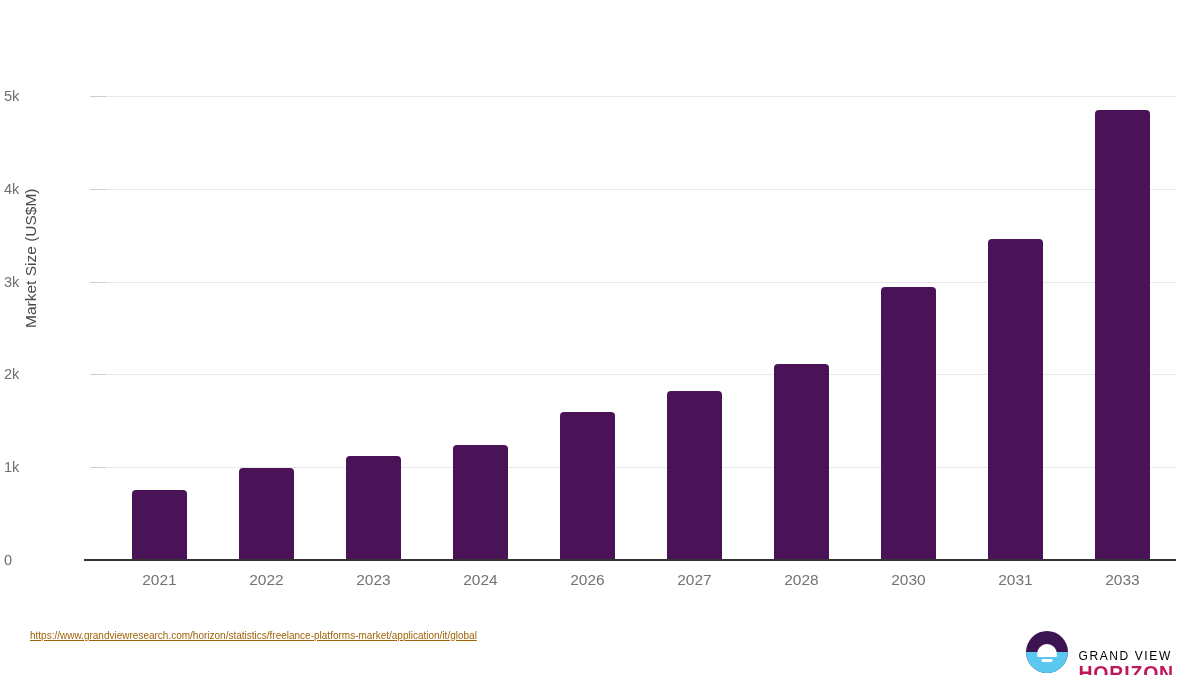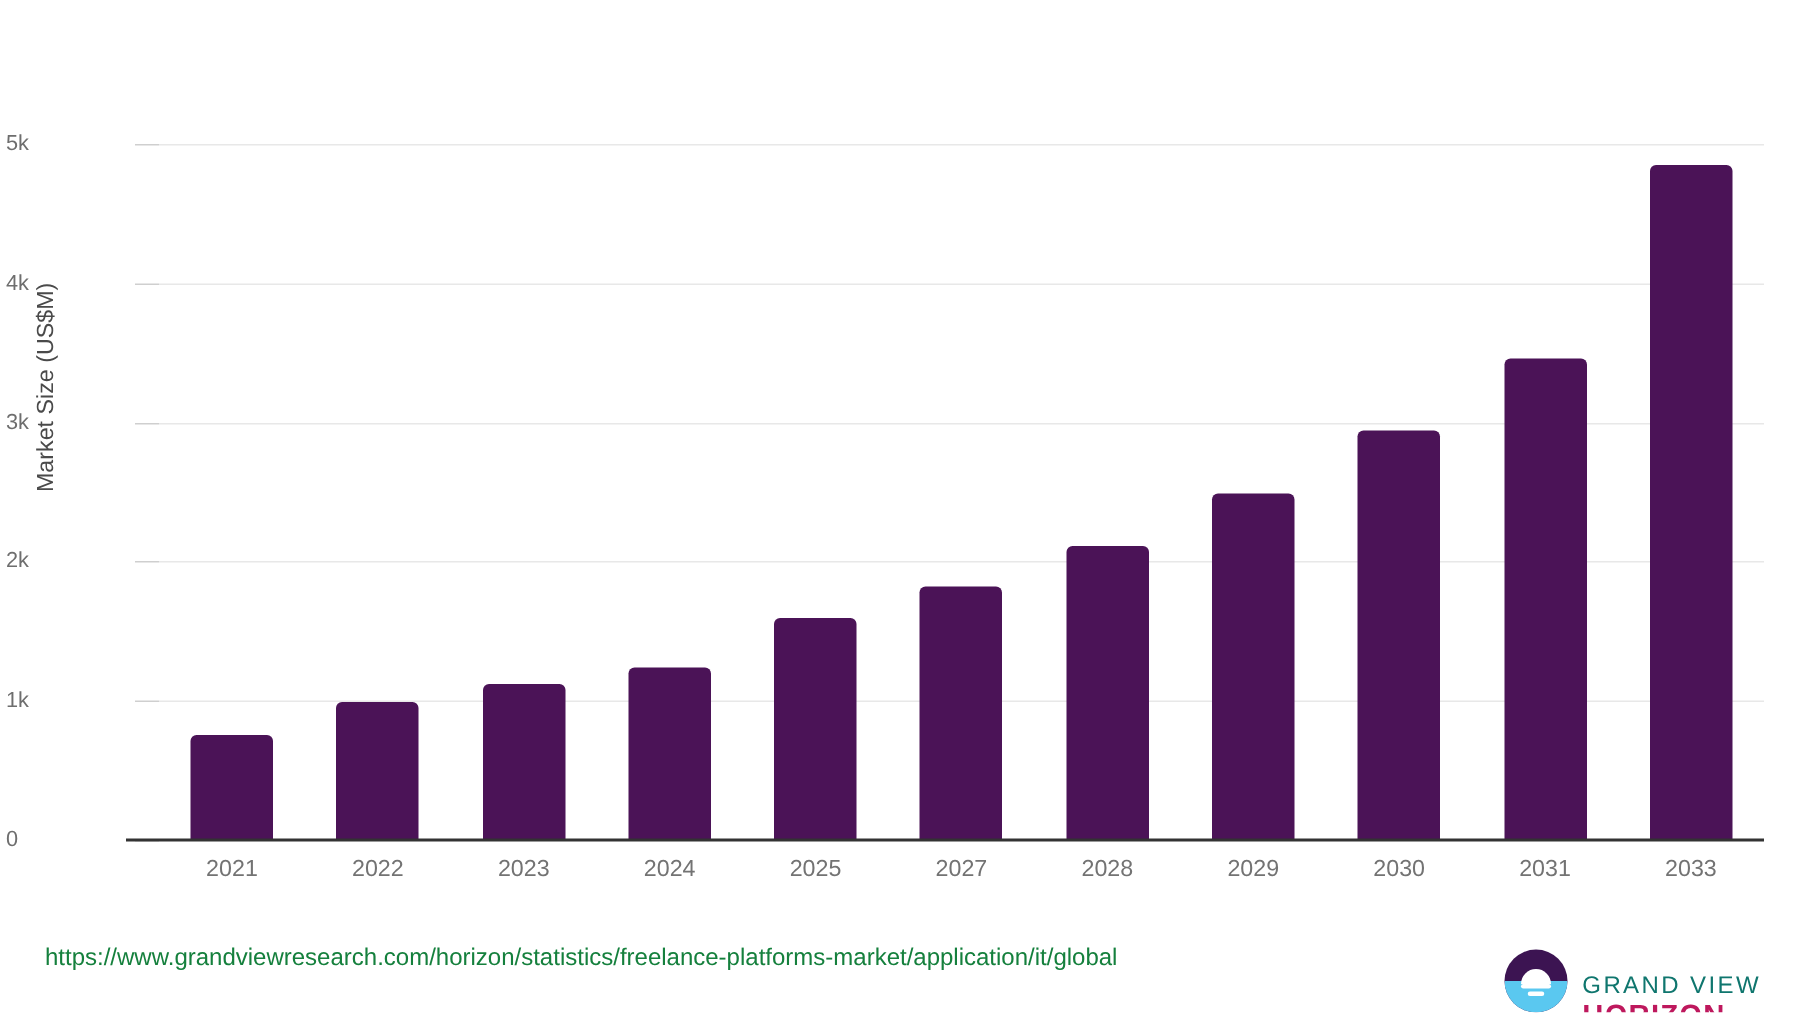--- a/index.html
+++ b/index.html
@@ -106,23 +106,24 @@
     left: 0;
     width: 100%;
     text-align: center;
     font-size: 15.5px;
     color: #737373;
   }
   .source-url {
     position: absolute;
     left: 30px;
     top: 630px;
-    font-size: 16px;
-    color: #15803d;
-    white-space: nowrap;
+    font-size: 10px;
+    color: #a16207;
+    white-space: nowrap;
+    text-decoration: underline;
   }
   .logo {
     position: absolute;
     right: 26px;
     top: 620px;
     display: flex;
     align-items: center;
     gap: 10px;
   }
   .logo-mark {
@@ -161,23 +162,23 @@
     border-radius: 2px;
   }
   .logo-mark .ray1 { top: 56%; width: 20px; }
   .logo-mark .ray2 { top: 68%; width: 11px; }
   .logo-text {
     display: flex;
     flex-direction: column;
     line-height: 1.05;
   }
   .logo-top {
-    font-size: 16px;
+    font-size: 12px;
     letter-spacing: 1.6px;
-    color: #0f766e;
+    color: #000000;
     margin-top: 30px;
   }
   .logo-bottom {
     font-size: 19.5px;
     font-weight: bold;
     letter-spacing: 0.8px;
     color: #be185d;
   }
 </style>
 </head>
@@ -220,33 +221,29 @@
         <div class="bar-slot">
           <div class="bar" title="2023: 1120" style="height: 103.936px; background: rgb(75, 19, 87);"></div>
           <div class="xtick-label">2023</div>
         </div>
         <div class="bar-slot">
           <div class="bar" title="2024: 1240" style="height: 115.072px; background: rgb(75, 19, 87);"></div>
           <div class="xtick-label">2024</div>
         </div>
         <div class="bar-slot">
           <div class="bar" title="2026: 1595" style="height: 148.016px; background: rgb(75, 19, 87);"></div>
-          <div class="xtick-label">2025</div>
+          <div class="xtick-label">2026</div>
         </div>
         <div class="bar-slot">
           <div class="bar" title="2027: 1821" style="height: 168.989px; background: rgb(75, 19, 87);"></div>
           <div class="xtick-label">2027</div>
         </div>
         <div class="bar-slot">
           <div class="bar" title="2028: 2112" style="height: 195.994px; background: rgb(75, 19, 87);"></div>
           <div class="xtick-label">2028</div>
-        </div>
-        <div class="bar-slot">
-          <div class="bar" title="2029: 2489" style="height: 230.979px; background: rgb(75, 19, 87);"></div>
-          <div class="xtick-label">2029</div>
         </div>
         <div class="bar-slot">
           <div class="bar" title="2030: 2942" style="height: 273.018px; background: rgb(75, 19, 87);"></div>
           <div class="xtick-label">2030</div>
         </div>
         <div class="bar-slot">
           <div class="bar" title="2031: 3459" style="height: 320.995px; background: rgb(75, 19, 87);"></div>
           <div class="xtick-label">2031</div>
         </div>
         <div class="bar-slot">

